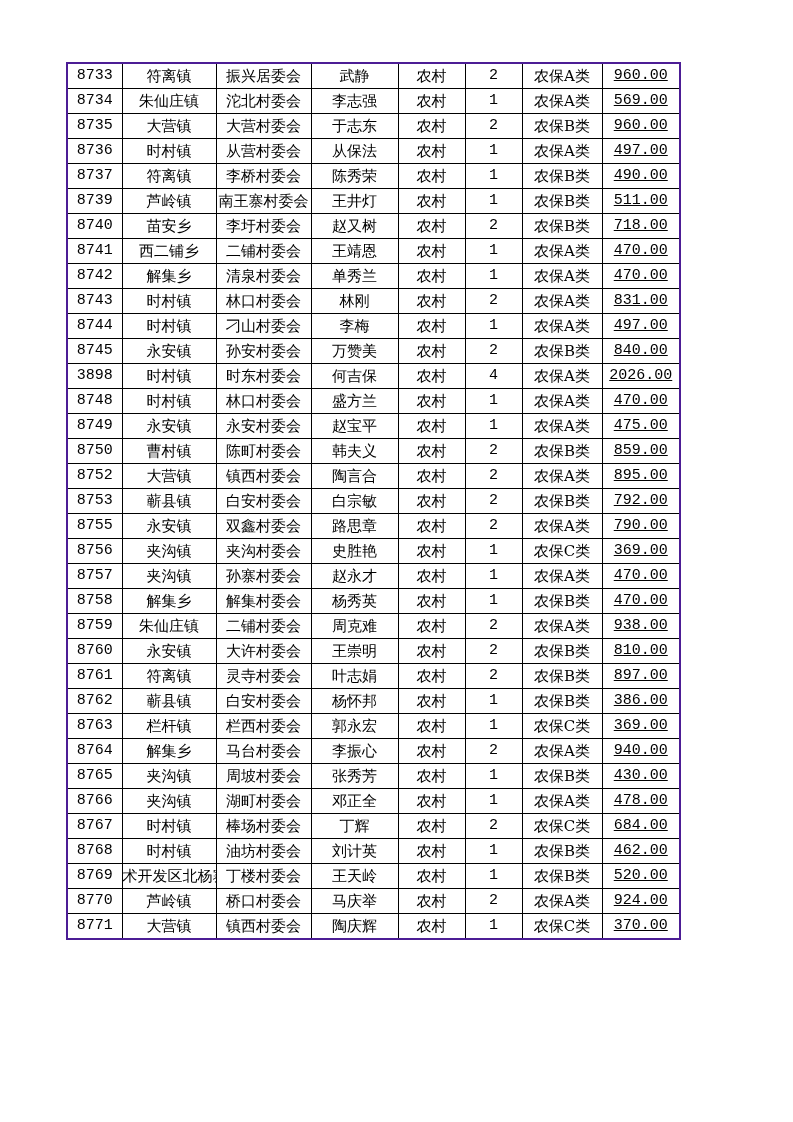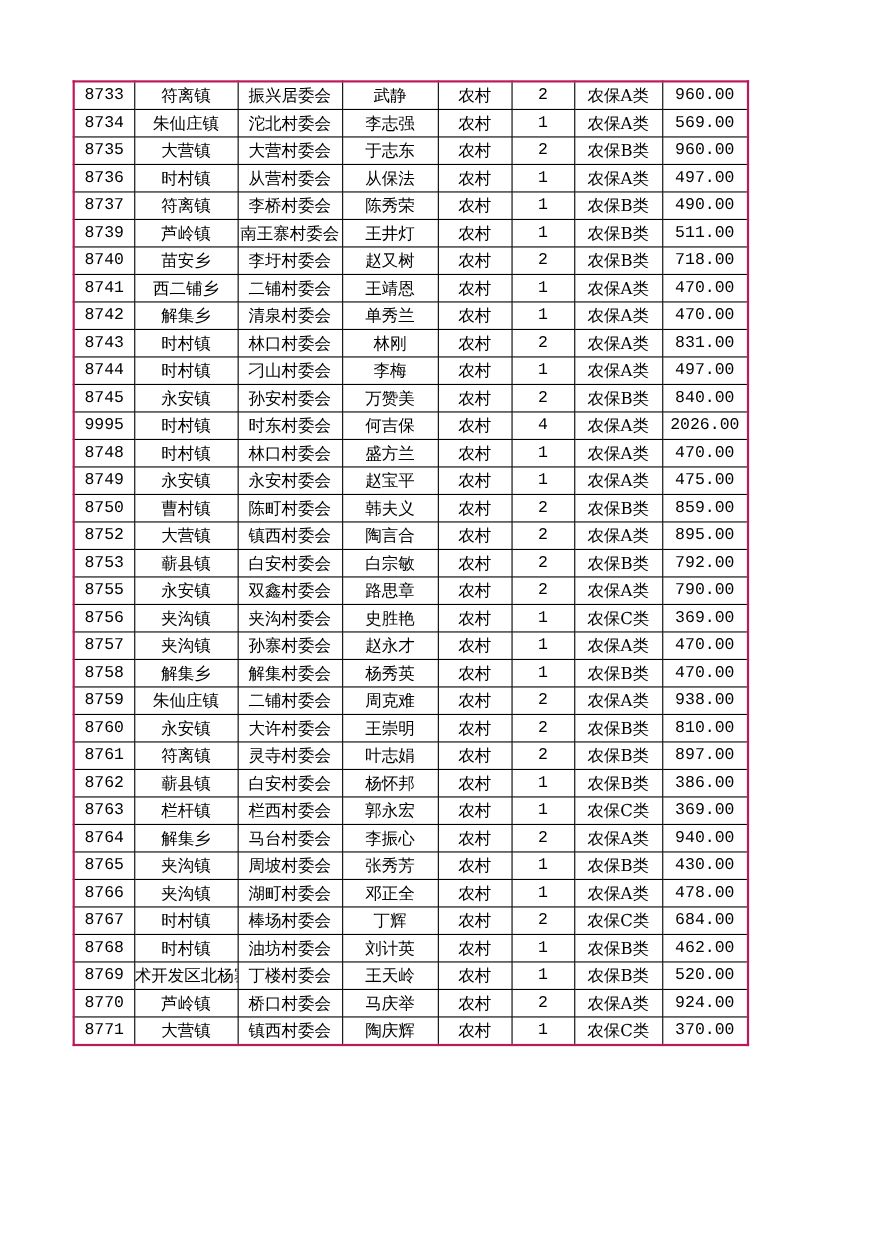--- a/index.html
+++ b/index.html
@@ -12,25 +12,25 @@
     width: 793px;
     height: 1122px;
     background: #ffffff;
     overflow: hidden;
     font-family: "DejaVu Serif", serif;
     color: #000000;
   }
   table.records {
     position: absolute;
     left: 66px;
-    top: 73px;
+    top: 62px;
     border-collapse: collapse;
     table-layout: fixed;
     width: 613px;
-    border: 2px solid #be185d;
+    border: 2px solid #4c1d95;
   }
   table.records td {
     border: 1px solid #000000;
     height: 24px;
     line-height: 24px;
     padding: 0;
     text-align: center;
     vertical-align: middle;
     white-space: nowrap;
     overflow: hidden;
@@ -46,20 +46,21 @@
   col.c6 { width: 80px; }
   col.c7 { width: 78px; }
   
   td.c0, td.c5, td.c7 {
     font-family: "Liberation Mono", monospace;
     font-size: 13px;
   }
   td.c7 {
     text-align: right;
     padding-right: 9px;
+    text-decoration: underline;
   }
 </style>
 </head>
 <body>
 
 <div class="page">
   <table class="records">
     <colgroup>
       <col class="c0">
         <col class="c1">
@@ -185,21 +186,21 @@
           <td class="c0">8745</td>
           <td class="c1">永安镇</td>
           <td class="c2">孙安村委会</td>
           <td class="c3">万赞美</td>
           <td class="c4">农村</td>
           <td class="c5">2</td>
           <td class="c6">农保B类</td>
           <td class="c7">840.00</td>
         </tr>
         <tr>
-          <td class="c0">9995</td>
+          <td class="c0">3898</td>
           <td class="c1">时村镇</td>
           <td class="c2">时东村委会</td>
           <td class="c3">何吉保</td>
           <td class="c4">农村</td>
           <td class="c5">4</td>
           <td class="c6">农保A类</td>
           <td class="c7">2026.00</td>
         </tr>
         <tr>
           <td class="c0">8748</td>

